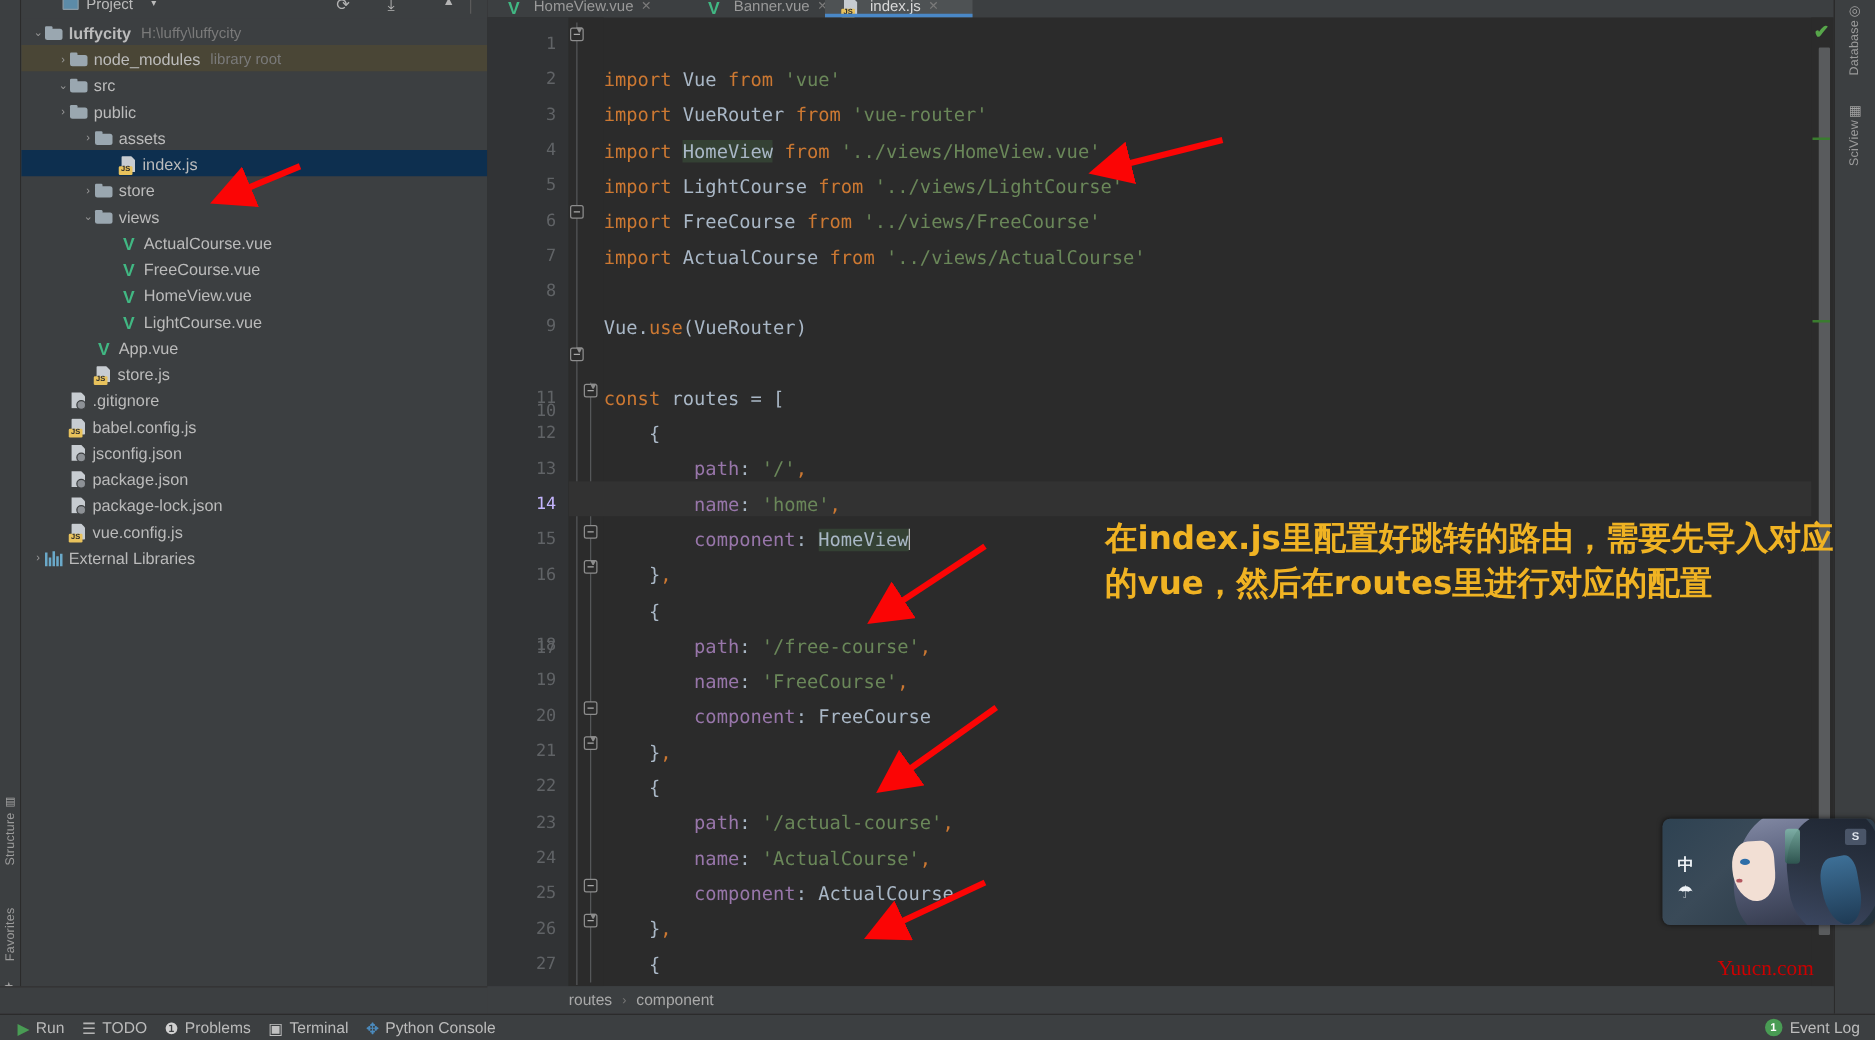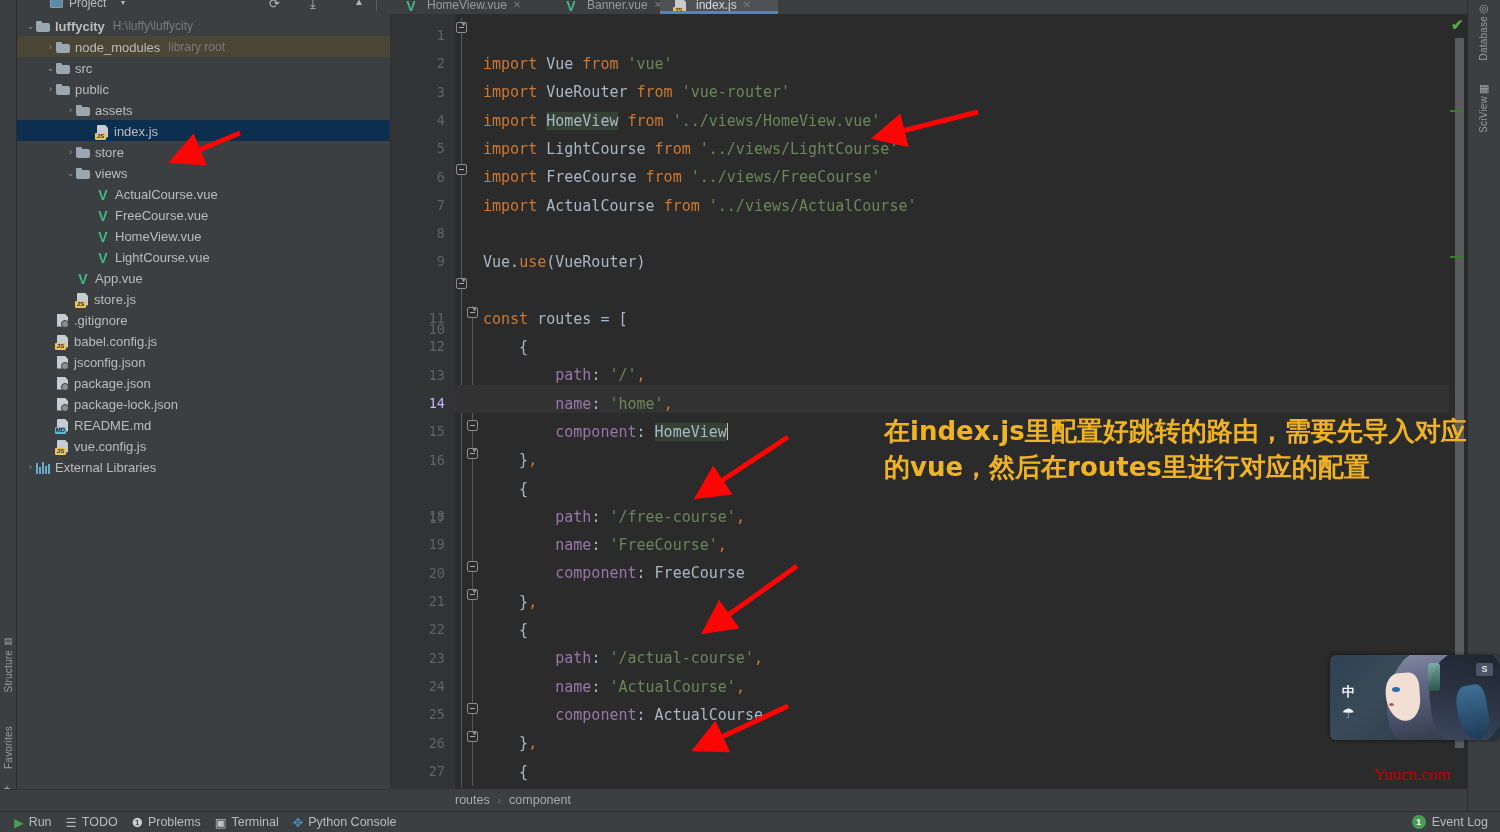--- a/index.html
+++ b/index.html
@@ -294,21 +294,20 @@
         <div class="row"><span style="display:inline-block;width:68px"></span><span class="arrow empty">·</span><span class="ic ic-vue">V</span><span class="lbl">FreeCourse.vue</span></div>
         <div class="row"><span style="display:inline-block;width:68px"></span><span class="arrow empty">·</span><span class="ic ic-vue">V</span><span class="lbl">HomeView.vue</span></div>
         <div class="row"><span style="display:inline-block;width:68px"></span><span class="arrow empty">·</span><span class="ic ic-vue">V</span><span class="lbl">LightCourse.vue</span></div>
         <div class="row"><span style="display:inline-block;width:48px"></span><span class="arrow empty">·</span><span class="ic ic-vue">V</span><span class="lbl">App.vue</span></div>
         <div class="row"><span style="display:inline-block;width:48px"></span><span class="arrow empty">·</span><span class="ic ic-file"><span class="sheet"></span><span class="badge badge-js">JS</span></span><span class="lbl">store.js</span></div>
         <div class="row"><span style="display:inline-block;width:28px"></span><span class="arrow empty">·</span><span class="ic ic-git"><span class="sheet"></span><span class="dot"></span></span><span class="lbl">.gitignore</span></div>
         <div class="row"><span style="display:inline-block;width:28px"></span><span class="arrow empty">·</span><span class="ic ic-file"><span class="sheet"></span><span class="badge badge-js">JS</span></span><span class="lbl">babel.config.js</span></div>
         <div class="row"><span style="display:inline-block;width:28px"></span><span class="arrow empty">·</span><span class="ic ic-git"><span class="sheet"></span><span class="dot" style="background:#8d9196"></span></span><span class="lbl">jsconfig.json</span></div>
         <div class="row"><span style="display:inline-block;width:28px"></span><span class="arrow empty">·</span><span class="ic ic-git"><span class="sheet"></span><span class="dot" style="background:#8d9196"></span></span><span class="lbl">package.json</span></div>
         <div class="row"><span style="display:inline-block;width:28px"></span><span class="arrow empty">·</span><span class="ic ic-git"><span class="sheet"></span><span class="dot" style="background:#8d9196"></span></span><span class="lbl">package-lock.json</span></div>
-        <div class="row"><span style="display:inline-block;width:28px"></span><span class="arrow empty">·</span><span class="ic ic-file"><span class="sheet"></span><span class="badge badge-md">MD</span></span><span class="lbl">README.md</span></div>
         <div class="row"><span style="display:inline-block;width:28px"></span><span class="arrow empty">·</span><span class="ic ic-file"><span class="sheet"></span><span class="badge badge-js">JS</span></span><span class="lbl">vue.config.js</span></div>
         <div class="row"><span style="display:inline-block;width:8px"></span><span class="arrow">›</span><span class="ic ic-lib"><i style="left:0;height:11px"></i><i style="left:3px;height:7px"></i><i style="left:6px;height:12px"></i><i style="left:9px;height:8px"></i><i style="left:12px;height:10px"></i></span><span class="lbl">External Libraries</span></div>
       </div>
   </div>
 
   <div class="editor-wrap">
 
     <div class="tabbar" id="tabbar">
         <div class="tab" style="left: 0px; width: 160px; padding-left: 14px;"><span class="ticon"><span class="ic ic-vue">V</span></span><span class="tlabel">HomeView.vue</span><span class="tclose">✕</span></div>
         <div class="tab" style="left: 160px; width: 110px; padding-left: 14px;"><span class="ticon"><span class="ic ic-vue">V</span></span><span class="tlabel">Banner.vue</span><span class="tclose">✕</span></div>

